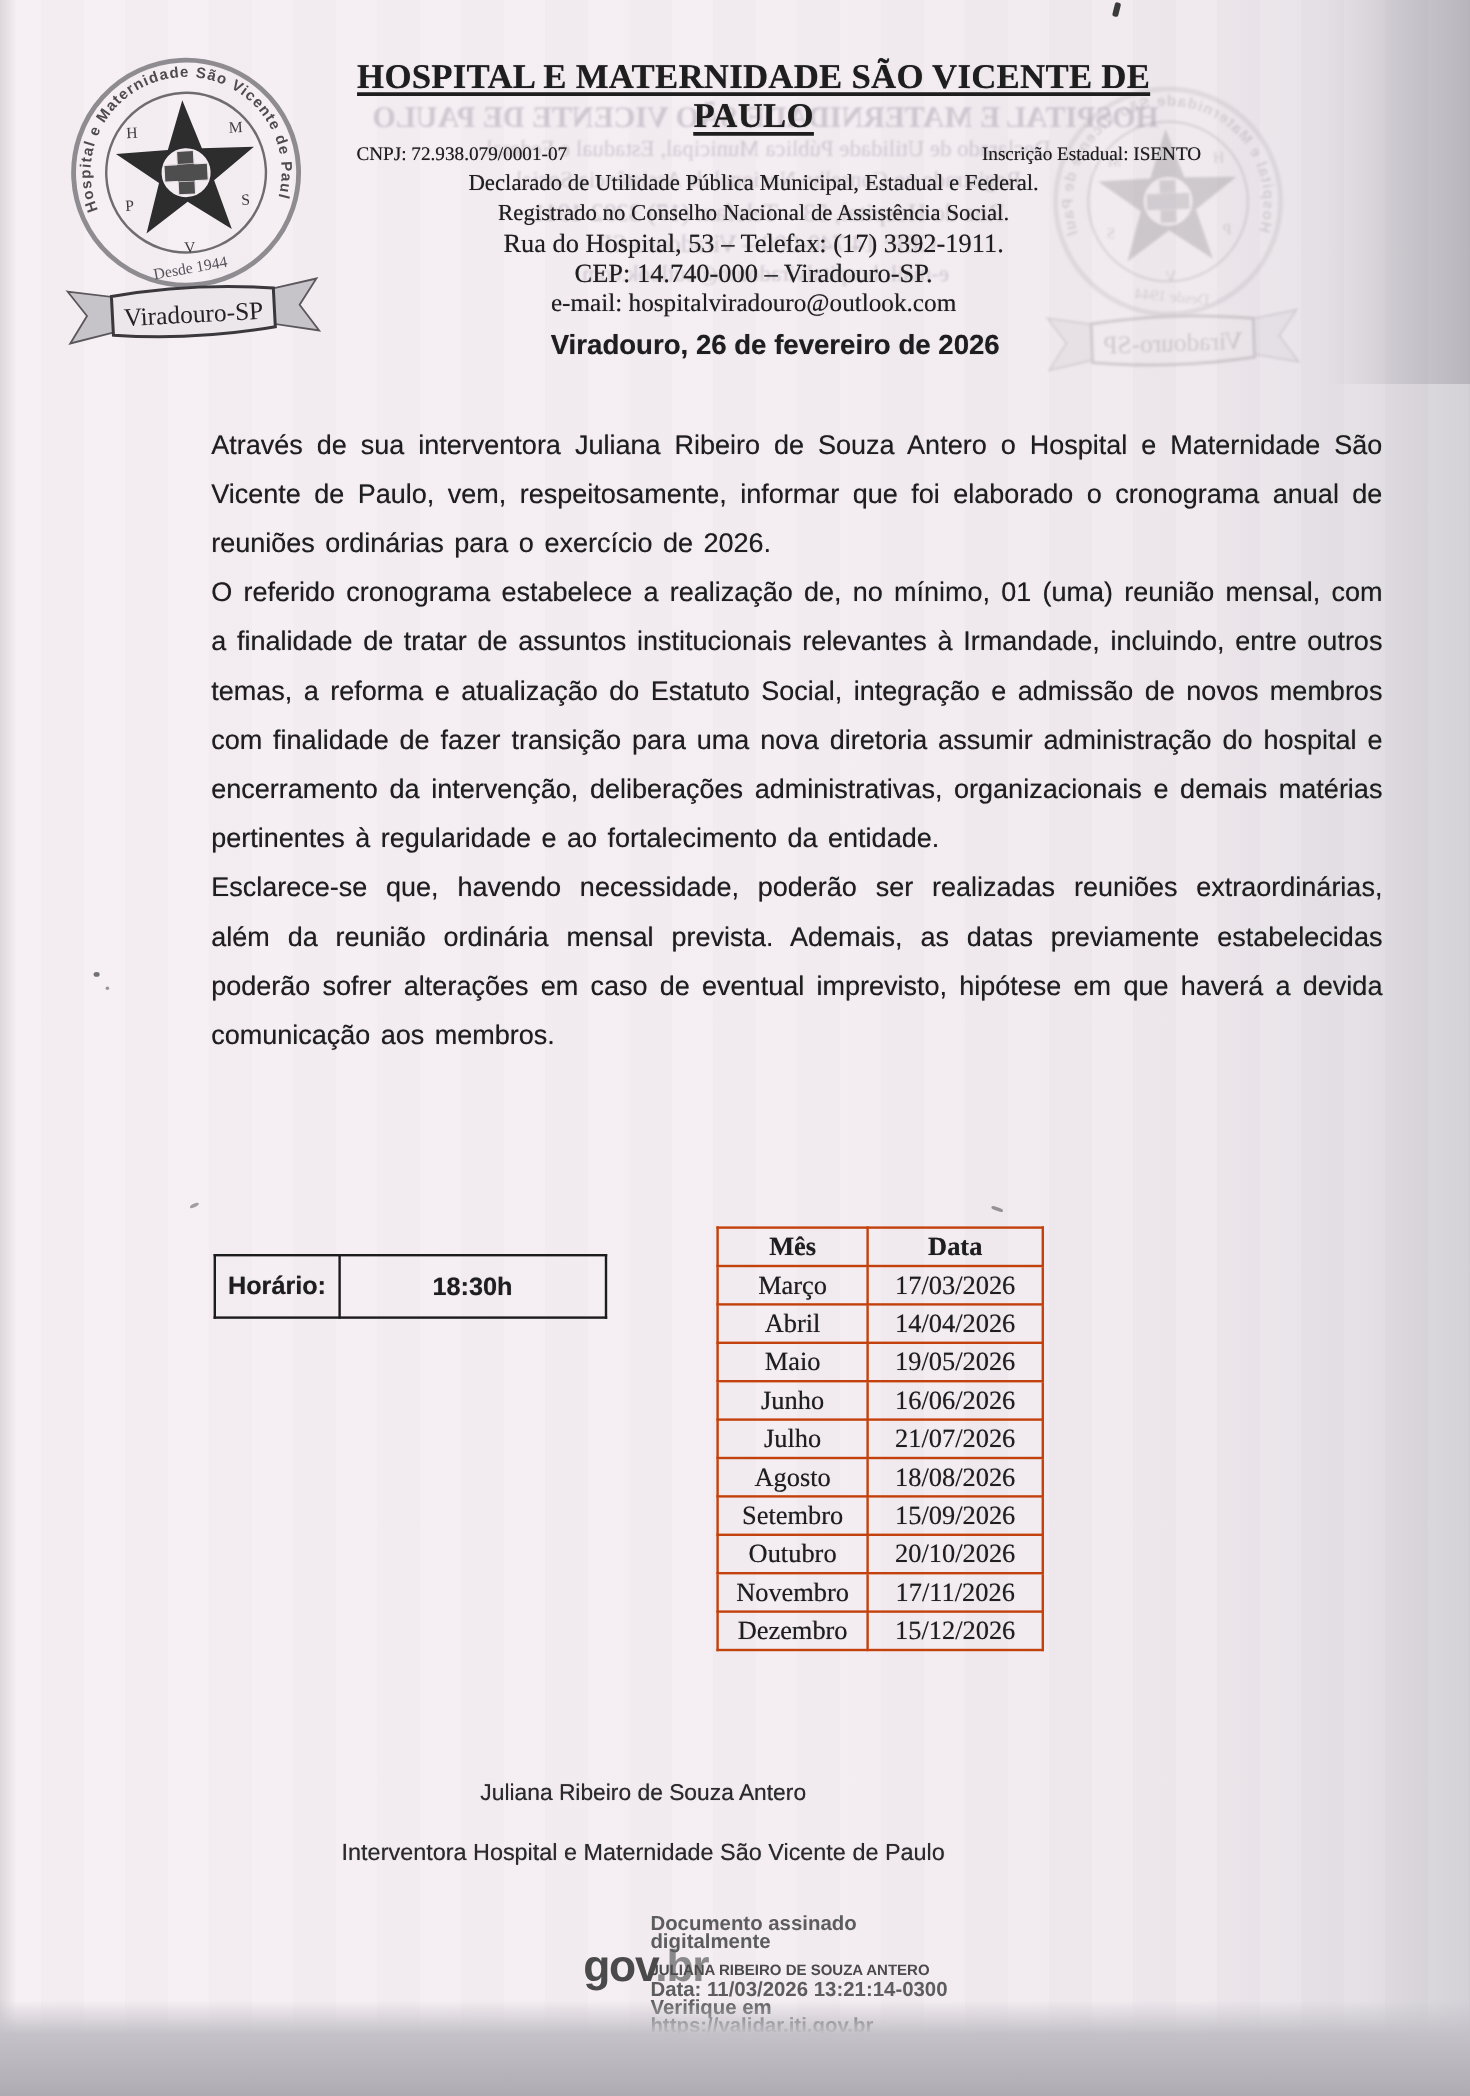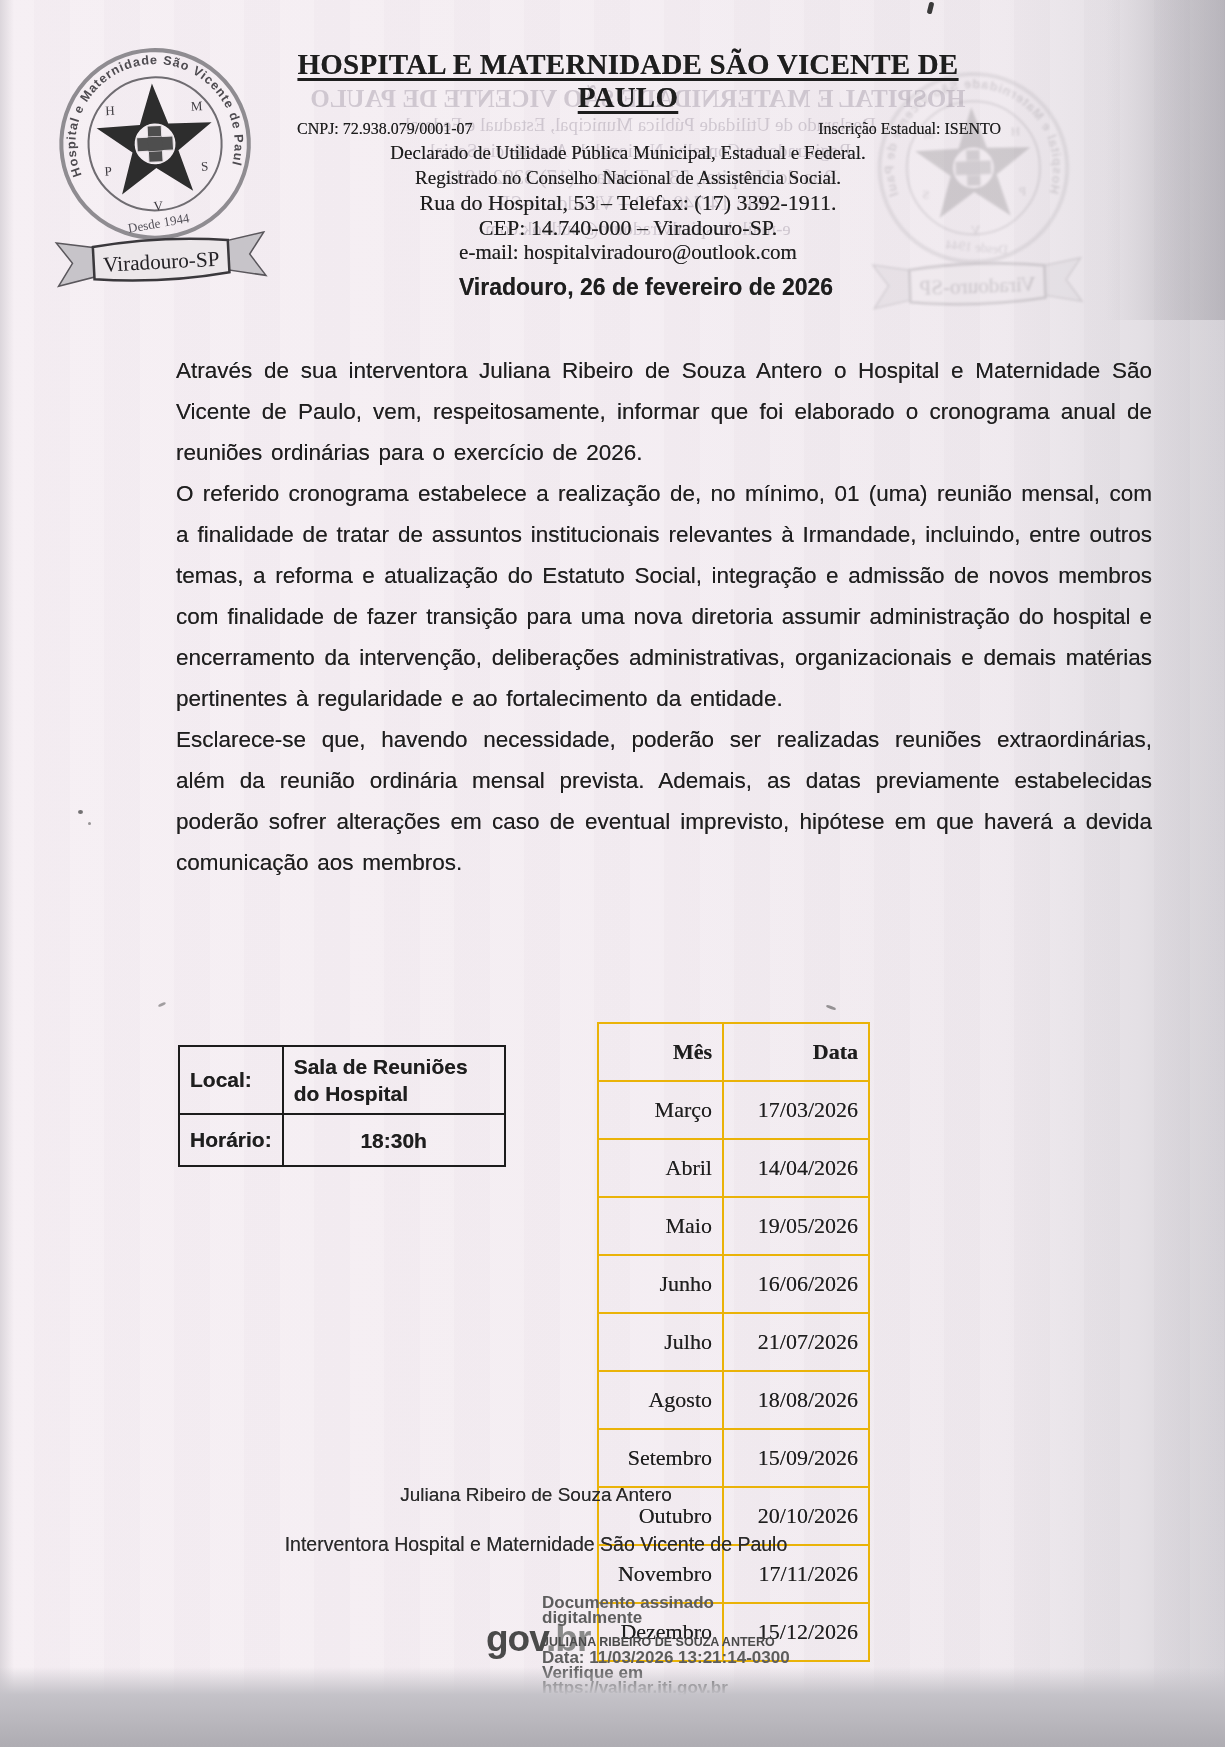--- a/index.html
+++ b/index.html
@@ -47,21 +47,21 @@
   
   .info-table{position:absolute;left:178px;top:1045px;border-collapse:collapse;
     font-family:"Liberation Sans",sans-serif;font-weight:bold;font-size:21px;}
   .info-table td{border:2.5px solid #1c1c1c;padding:4px 10px;vertical-align:middle;}
   .info-table .c1{width:72px;} .info-table .c2{width:200px;line-height:27px;}
   .info-table .r1 td{height:58px;} .info-table .r2 td{height:42px;text-align:center;}
 
   
   .sched-table{position:absolute;left:597px;top:1022px;border-collapse:collapse;
     font-family:"Liberation Serif",serif;font-size:22px;}
-  .sched-table td,.sched-table th{border:2px solid #eab308;padding:14px 10px;height:28px;text-align:right;}
+  .sched-table td,.sched-table th{border:2px solid #c2410c;padding:1px 10px;height:28px;text-align:center;}
   .sched-table th{font-weight:bold;}
   .sched-table .cm{width:103px;} .sched-table .cd{width:124px;}
 
   .sig{position:absolute;left:136px;top:1484px;width:800px;text-align:center;font-size:19px;color:#2a2a2a;}
   .sig .role{margin-top:27px;font-size:19.5px;}
 
   .govbr{position:absolute;left:430px;top:1595px;width:360px;}
   .govbr-logo{position:absolute;left:14px;top:23px;font-size:37px;font-weight:bold;
     letter-spacing:-1px;color:#4a4a4a;filter:blur(.5px);margin-left:42px;}
   .govbr-logo .lt{color:#8a8a8a;}
@@ -146,24 +146,20 @@
 <div class="dateline soft">Viradouro, 26 de fevereiro de 2026</div>
 
 <div class="bodytxt soft">
   <p>Através de sua interventora Juliana Ribeiro de Souza Antero o Hospital e Maternidade São Vicente de Paulo, vem, respeitosamente, informar que foi elaborado o cronograma anual de reuniões ordinárias para o exercício de 2026.</p>
   <p>O referido cronograma estabelece a realização de, no mínimo, 01 (uma) reunião mensal, com a finalidade de tratar de assuntos institucionais relevantes à Irmandade, incluindo, entre outros temas, a reforma e atualização do Estatuto Social, integração e admissão de novos membros com finalidade de fazer transição para uma nova diretoria assumir administração do hospital e encerramento da intervenção, deliberações administrativas, organizacionais e demais matérias pertinentes à regularidade e ao fortalecimento da entidade.</p>
   <p>Esclarece-se que, havendo necessidade, poderão ser realizadas reuniões extraordinárias, além da reunião ordinária mensal prevista. Ademais, as datas previamente estabelecidas poderão sofrer alterações em caso de eventual imprevisto, hipótese em que haverá a devida comunicação aos membros.</p>
 </div>
 
 <table class="info-table soft">
   <tbody>
-      <tr class="r1">
-    <td class="c1">Local:</td>
-    <td class="c2">Sala de Reuniões do Hospital</td>
-  </tr>
   <tr class="r2">
     <td class="c1">Horário:</td>
     <td class="c2">18:30h</td>
   </tr>
 </tbody>
   </table>
 
 <table class="sched-table soft">
   <tbody>
       <tr>

